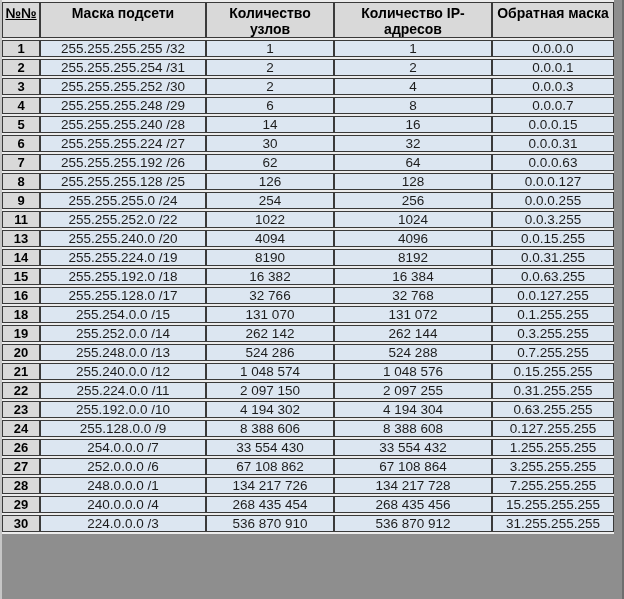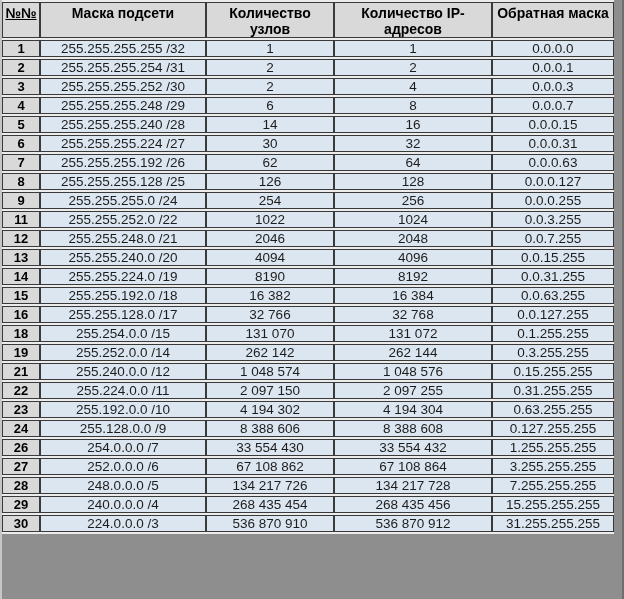--- a/index.html
+++ b/index.html
@@ -158,27 +158,20 @@
           <td class="val">0.0.0.255</td>
         </tr>
         <tr>
           <td class="idx">11</td>
           <td class="val">255.255.252.0 /22</td>
           <td class="val">1022</td>
           <td class="val">1024</td>
           <td class="val">0.0.3.255</td>
         </tr>
         <tr>
-          <td class="idx">12</td>
-          <td class="val">255.255.248.0 /21</td>
-          <td class="val">2046</td>
-          <td class="val">2048</td>
-          <td class="val">0.0.7.255</td>
-        </tr>
-        <tr>
           <td class="idx">13</td>
           <td class="val">255.255.240.0 /20</td>
           <td class="val">4094</td>
           <td class="val">4096</td>
           <td class="val">0.0.15.255</td>
         </tr>
         <tr>
           <td class="idx">14</td>
           <td class="val">255.255.224.0 /19</td>
           <td class="val">8190</td>
@@ -207,20 +200,27 @@
           <td class="val">0.1.255.255</td>
         </tr>
         <tr>
           <td class="idx">19</td>
           <td class="val">255.252.0.0 /14</td>
           <td class="val">262 142</td>
           <td class="val">262 144</td>
           <td class="val">0.3.255.255</td>
         </tr>
         <tr>
+          <td class="idx">20</td>
+          <td class="val">255.248.0.0 /13</td>
+          <td class="val">524 286</td>
+          <td class="val">524 288</td>
+          <td class="val">0.7.255.255</td>
+        </tr>
+        <tr>
           <td class="idx">21</td>
           <td class="val">255.240.0.0 /12</td>
           <td class="val">1 048 574</td>
           <td class="val">1 048 576</td>
           <td class="val">0.15.255.255</td>
         </tr>
         <tr>
           <td class="idx">22</td>
           <td class="val">255.224.0.0 /11</td>
           <td class="val">2 097 150</td>
@@ -250,21 +250,21 @@
         </tr>
         <tr>
           <td class="idx">27</td>
           <td class="val">252.0.0.0 /6</td>
           <td class="val">67 108 862</td>
           <td class="val">67 108 864</td>
           <td class="val">3.255.255.255</td>
         </tr>
         <tr>
           <td class="idx">28</td>
-          <td class="val">248.0.0.0 /5</td>
+          <td class="val">248.0.0.0 /1</td>
           <td class="val">134 217 726</td>
           <td class="val">134 217 728</td>
           <td class="val">7.255.255.255</td>
         </tr>
         <tr>
           <td class="idx">29</td>
           <td class="val">240.0.0.0 /4</td>
           <td class="val">268 435 454</td>
           <td class="val">268 435 456</td>
           <td class="val">15.255.255.255</td>

